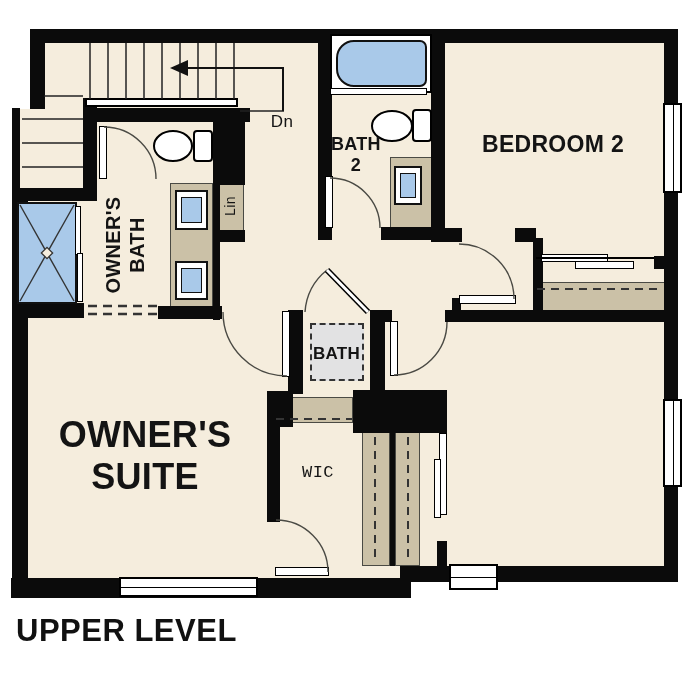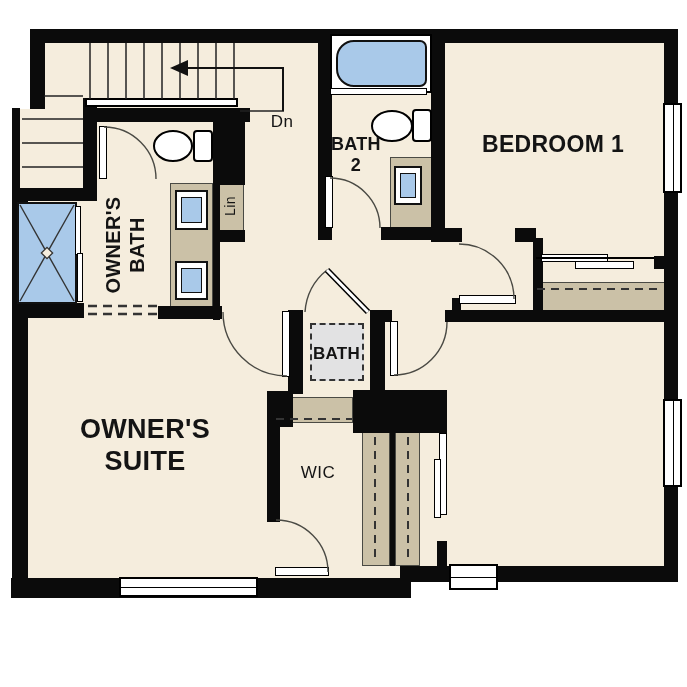--- a/index.html
+++ b/index.html
@@ -176,25 +176,26 @@
       <path d="M88,306 H158" stroke-width="2.5" stroke-dasharray="9,6"></path>
       <path d="M88,314 H158" stroke-width="2.5" stroke-dasharray="9,6"></path>
       <path d="M276,419 H352" stroke-width="2" stroke-dasharray="8,6"></path>
       <path d="M537,289 H663" stroke-width="2" stroke-dasharray="8,6"></path>
       <path d="M375,437 V562" stroke-width="2" stroke-dasharray="8,6"></path>
       <path d="M408,437 V562" stroke-width="2" stroke-dasharray="8,6"></path>
     </g>
     <line x1="536" y1="258" x2="654" y2="258" stroke="#000" stroke-width="2"></line>
   </svg>
 
-  <div class="label" style="left:40px;top:414px;width:210px;font-size:27px;text-align:center;">OWNER'S
+  <div class="label" style="left:40px;top:414px;width:210px;font-size:36px;text-align:center;">OWNER'S
 SUITE</div>
   <div class="label rot" style="left:66px;top:185px;width:120px;height:120px;font-size:20px;">OWNER'S
 BATH</div>
   <div class="label" style="left:318px;top:134px;width:76px;font-size:18px;">BATH
 2</div>
-  <div class="label" style="left:453px;top:131px;width:200px;font-size:23px;">BEDROOM 1</div>
+  <div class="label" style="left:453px;top:131px;width:200px;font-size:23px;">BEDROOM 2</div>
   <div class="label" style="left:303px;top:344px;width:67px;font-size:17px;">BATH</div>
-  <div class="label light" style="left:280px;top:463px;width:76px;font-size:17px;">WIC</div>
+  <div class="label light" style="left:280px;top:463px;width:76px;font-size:17px;font-family:Liberation Mono, monospace;">WIC</div>
   <div class="label light rot" style="left:200px;top:192px;width:60px;height:28px;font-size:14px;">Lin</div>
   <div class="label light" style="left:262px;top:112px;width:40px;font-size:17px;">Dn</div>
 
+  <div id="title">UPPER LEVEL</div>
 </div>
 
 </body></html>

